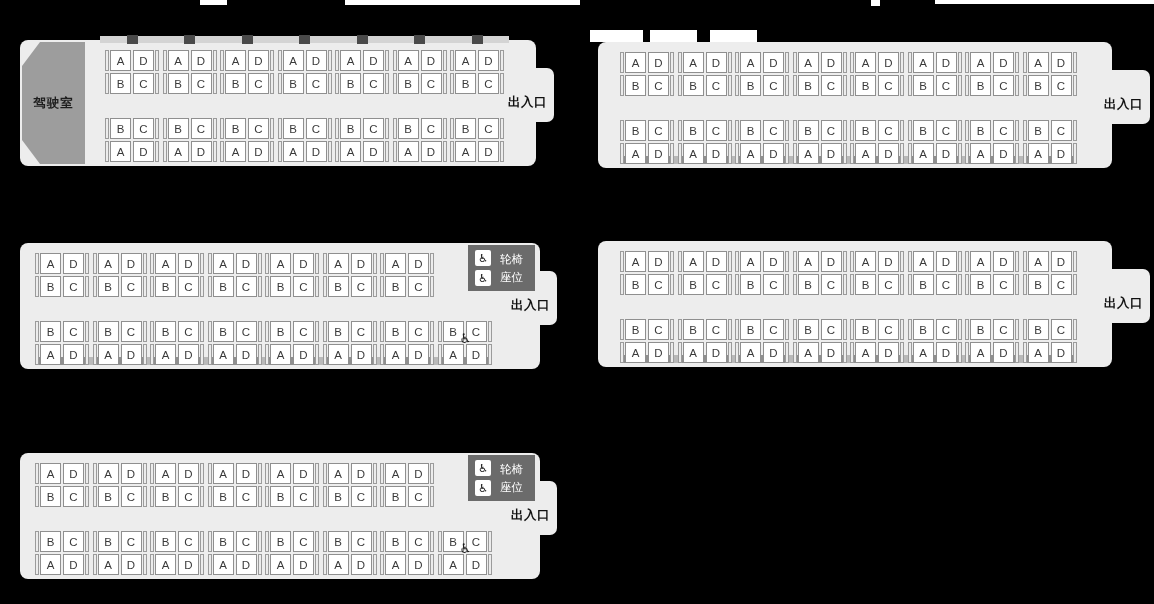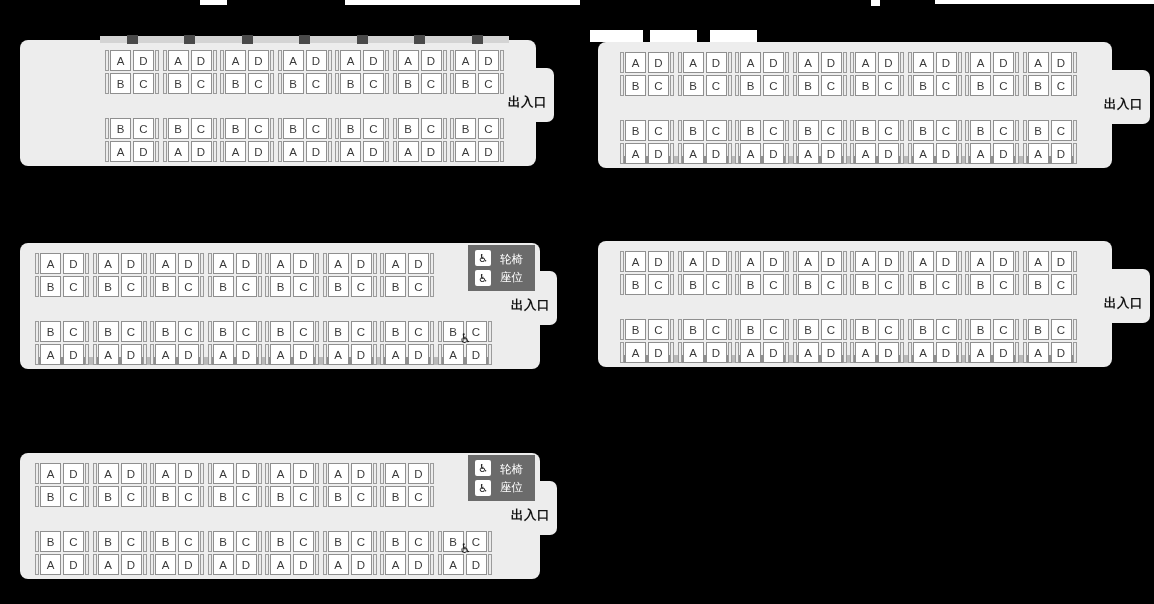--- a/index.html
+++ b/index.html
@@ -34,20 +34,23 @@
 <body>
 
 <div id="stage">
   <div class="strip" style="left:200px;top:0;width:27px;height:5px;"></div>
   <div class="strip" style="left:345px;top:0;width:235px;height:5px;"></div>
   <div class="strip" style="left:871px;top:0;width:9px;height:6px;"></div>
   <div class="strip" style="left:935px;top:0;width:219px;height:4px;"></div>
 <div class="car" style="left: 20px; top: 40px; width: 516px; height: 126px;">
       <div class="bump" style="left: 514px; top: 28px; width: 20px; height: 54px;"></div>
       <div class="exit" style="left: 488px; top: 55px;">出入口</div>
+      <div class="cab">
+        <div class="cab-label">驾驶室</div>
+      </div>
       <div class="tab-band" style="left: 80px; top: -4px; width: 409px;"></div>
       <div class="tab-dark" style="left: 106.5px; top: -5px;"></div>
       <div class="tab-dark" style="left: 164px; top: -5px;"></div>
       <div class="tab-dark" style="left: 221.5px; top: -5px;"></div>
       <div class="tab-dark" style="left: 279px; top: -5px;"></div>
       <div class="tab-dark" style="left: 336.5px; top: -5px;"></div>
       <div class="tab-dark" style="left: 394px; top: -5px;"></div>
       <div class="tab-dark" style="left: 451.5px; top: -5px;"></div>
       <div class="unit" style="left: 85px; top: 10px;">
         <div class="rail"></div>

